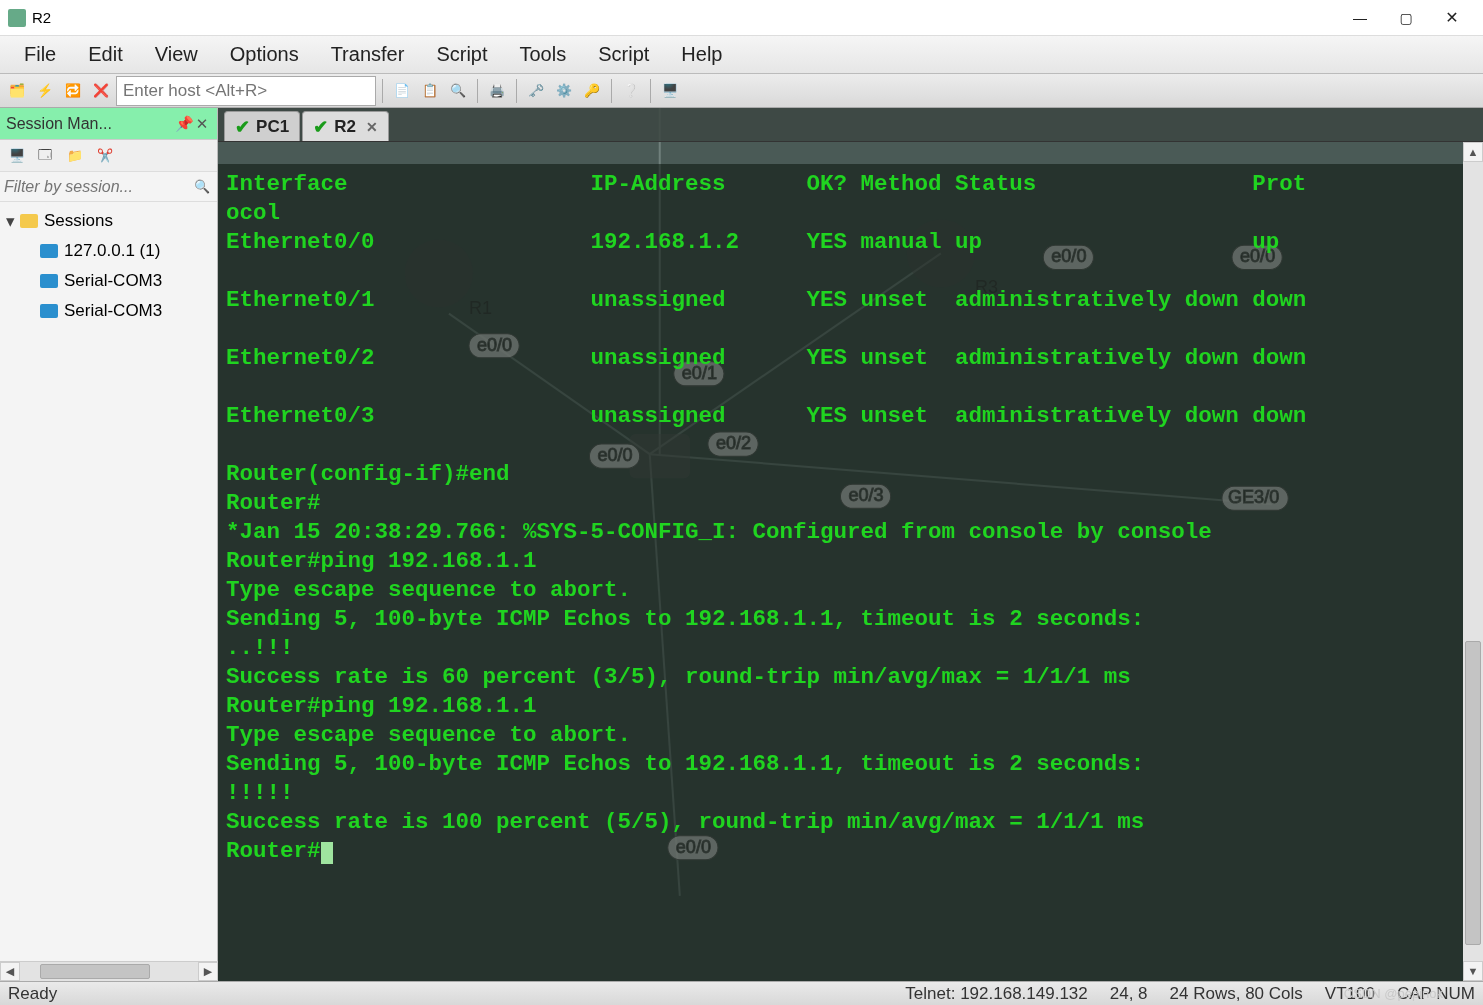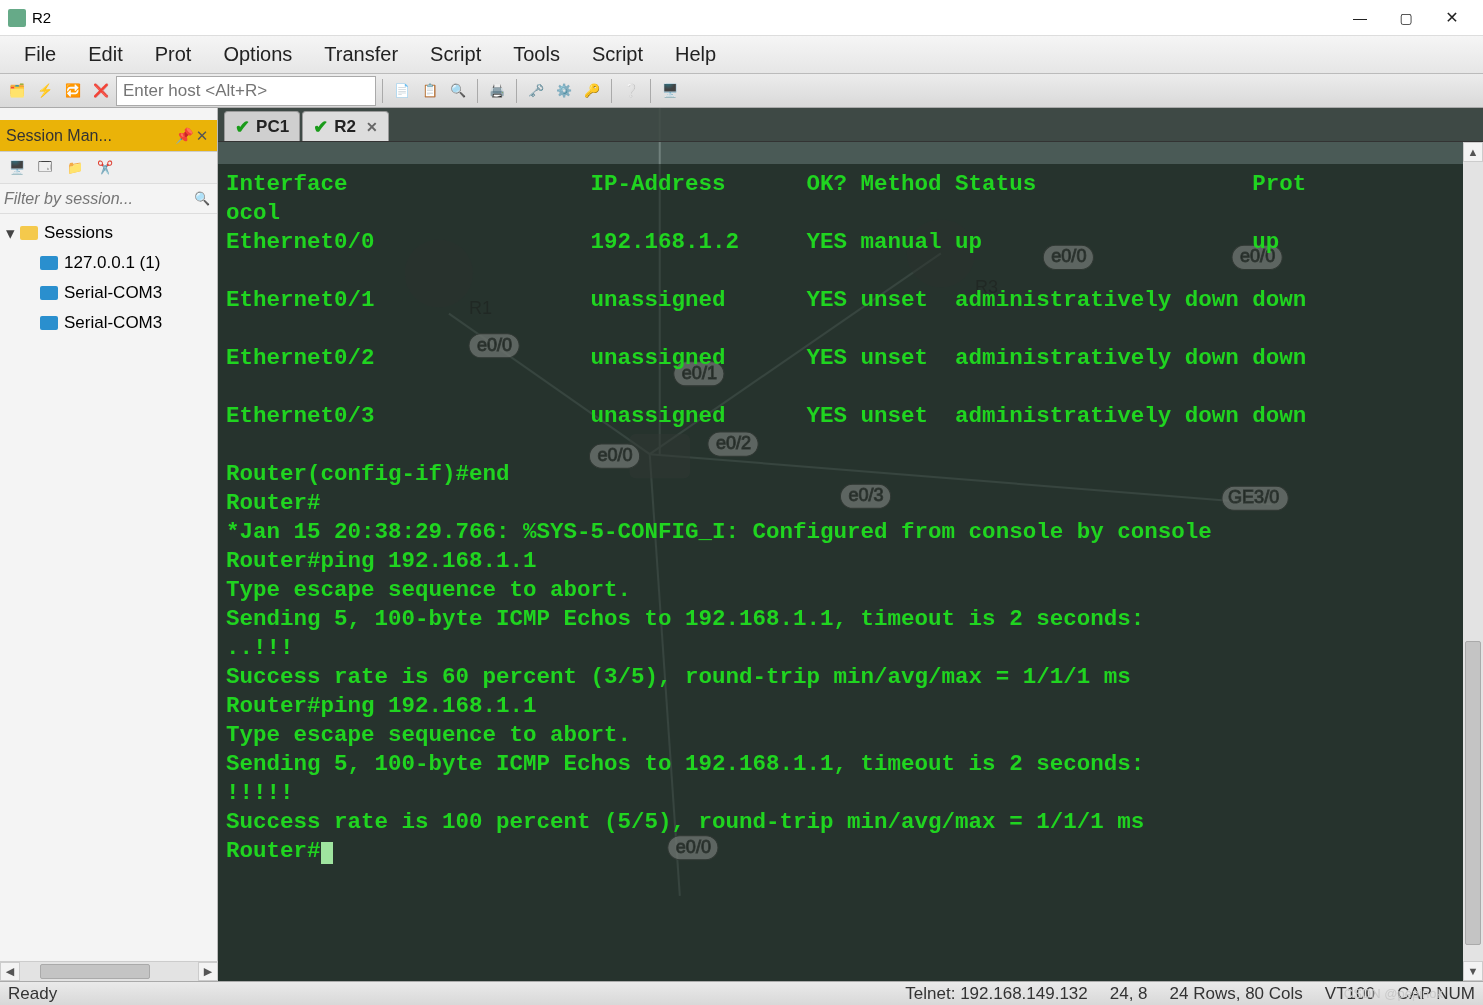--- a/index.html
+++ b/index.html
@@ -15,21 +15,21 @@
 .menubar .menu-item { padding: 6px 16px; }
 
 .toolbar { height: 34px; background: linear-gradient(#ececec,#d9d9d9); display: flex; align-items: center; padding: 0 4px; border-bottom: 1px solid #aaa; gap: 2px; }
 .toolbar .tbtn { width: 26px; height: 26px; display: flex; align-items: center; justify-content: center; border: 1px solid transparent; border-radius: 3px; }
 .toolbar .sep { width: 1px; height: 24px; background: #aaa; margin: 0 4px; }
 .toolbar .host-input { width: 260px; height: 30px; border: 1px solid #aaa; background: #fff; font-size: 17px; color: #888; padding: 0 6px; font-family: inherit; }
 
 .main { display: flex; height: calc(100% - 36px - 38px - 34px - 24px); position: relative; }
 
 .sidebar { width: 218px; background: #f4f4f4; border-right: 1px solid #bbb; display: flex; flex-direction: column; }
-.sidebar .pane-header { height: 32px; display: flex; align-items: center; padding: 0 6px; background: #eab308; border-bottom: 1px solid #ccc; font-size: 16px; color: #333; margin-top: 12px; }
+.sidebar .pane-header { height: 32px; display: flex; align-items: center; padding: 0 6px; background: #86efac; border-bottom: 1px solid #ccc; font-size: 16px; color: #333; }
 .sidebar .pane-header .spacer { flex: 1; }
 .sidebar .pane-header .pin, .sidebar .pane-header .x { width: 18px; text-align: center; color: #555; font-size: 15px; }
 .sidebar .mini-toolbar { height: 32px; display: flex; align-items: center; padding: 0 4px; gap: 2px; background: #efefef; border-bottom: 1px solid #ddd; }
 .sidebar .mini-toolbar .tbtn { width: 26px; height: 26px; display: flex; align-items:center; justify-content:center; }
 .sidebar .filter { height: 30px; display: flex; align-items: center; padding: 0 4px; border-bottom: 1px solid #ddd; }
 .sidebar .filter input { border: none; background: transparent; font-size: 16px; color: #888; font-style: italic; width: 100%; outline: none; }
 .sidebar .filter .mag { width: 20px; color: #666; }
 .sidebar .tree { flex: 1; padding: 4px 0; overflow: auto; font-size: 17px; }
 .sidebar .tree .row { display: flex; align-items: center; height: 30px; padding-left: 6px; white-space: nowrap; }
 .sidebar .tree .row.child { padding-left: 40px; }
@@ -73,21 +73,21 @@
   <div class="app-icon"></div>
   <div class="title">R2</div>
   <div class="win-btn">—</div>
   <div class="win-btn">▢</div>
   <div class="win-btn close">✕</div>
 </div>
 
 <div class="menubar">
   <div class="menu-item"><span>File</span></div>
   <div class="menu-item"><span>Edit</span></div>
-  <div class="menu-item"><span>Prot</span></div>
+  <div class="menu-item"><span>View</span></div>
   <div class="menu-item"><span>Options</span></div>
   <div class="menu-item"><span>Transfer</span></div>
   <div class="menu-item"><span>Script</span></div>
   <div class="menu-item"><span>Tools</span></div>
   <div class="menu-item"><span>Script</span></div>
   <div class="menu-item"><span>Help</span></div>
 </div>
 
 <div class="toolbar">
   <div class="tbtn">🗂️</div>

